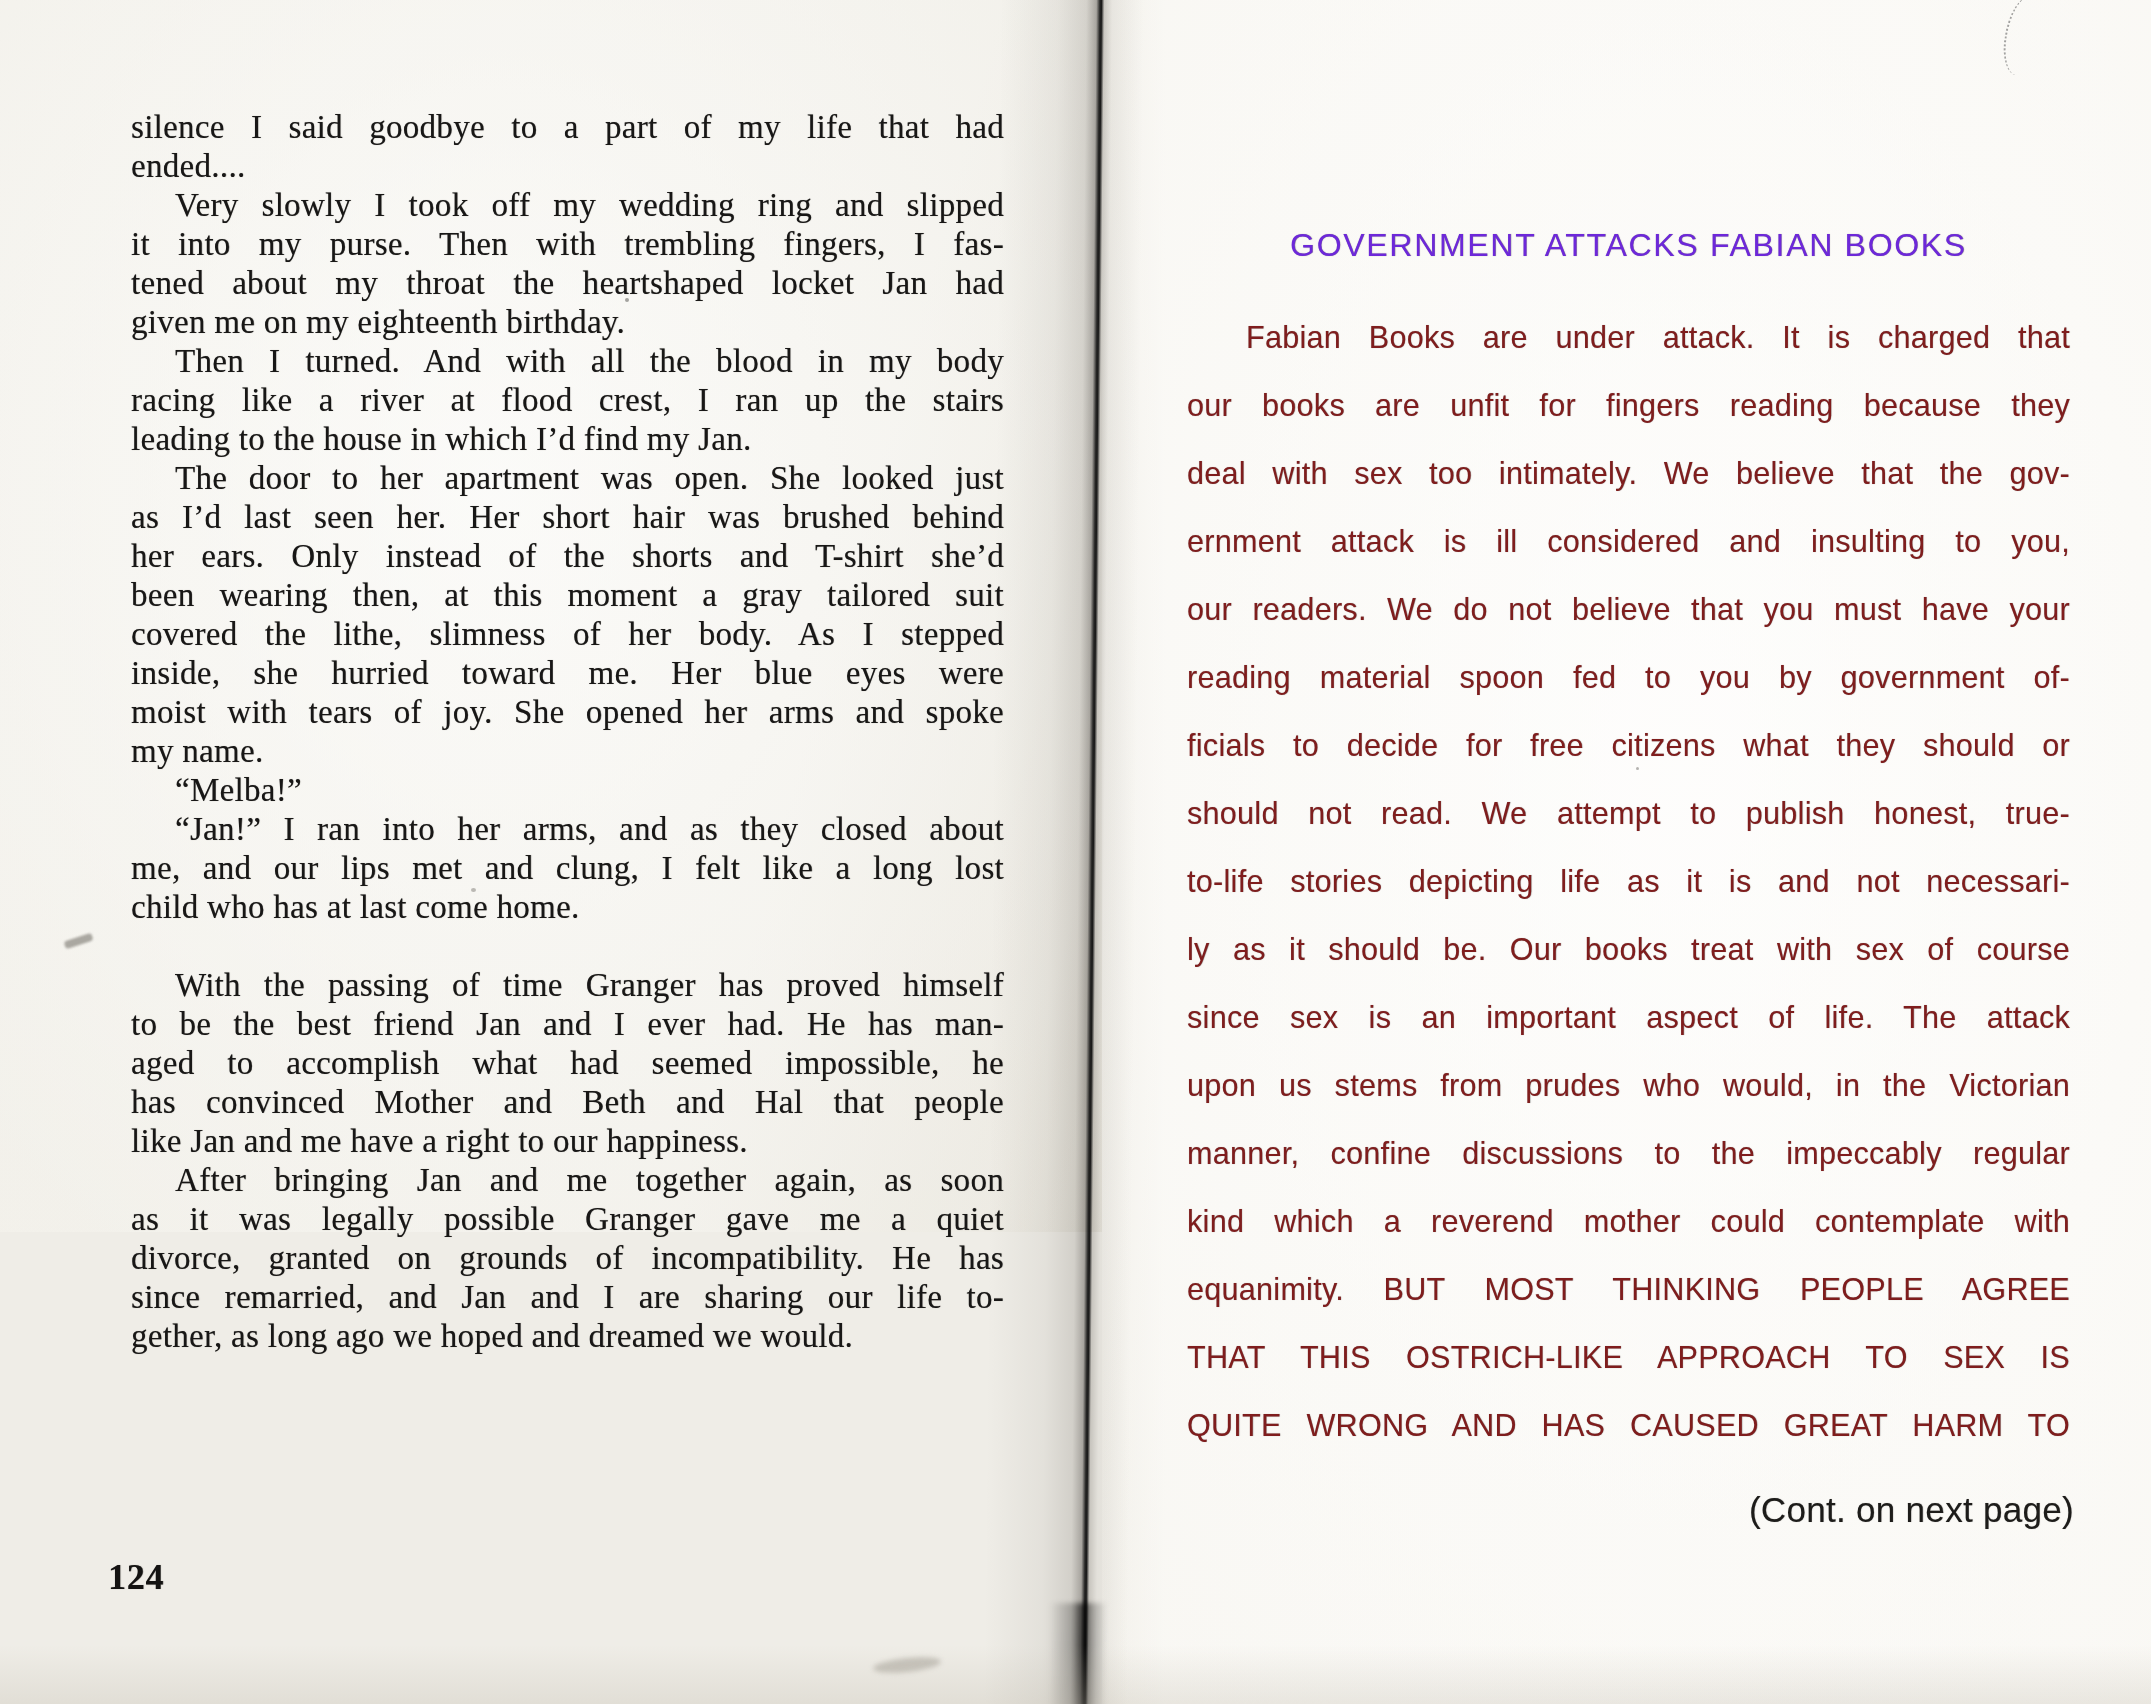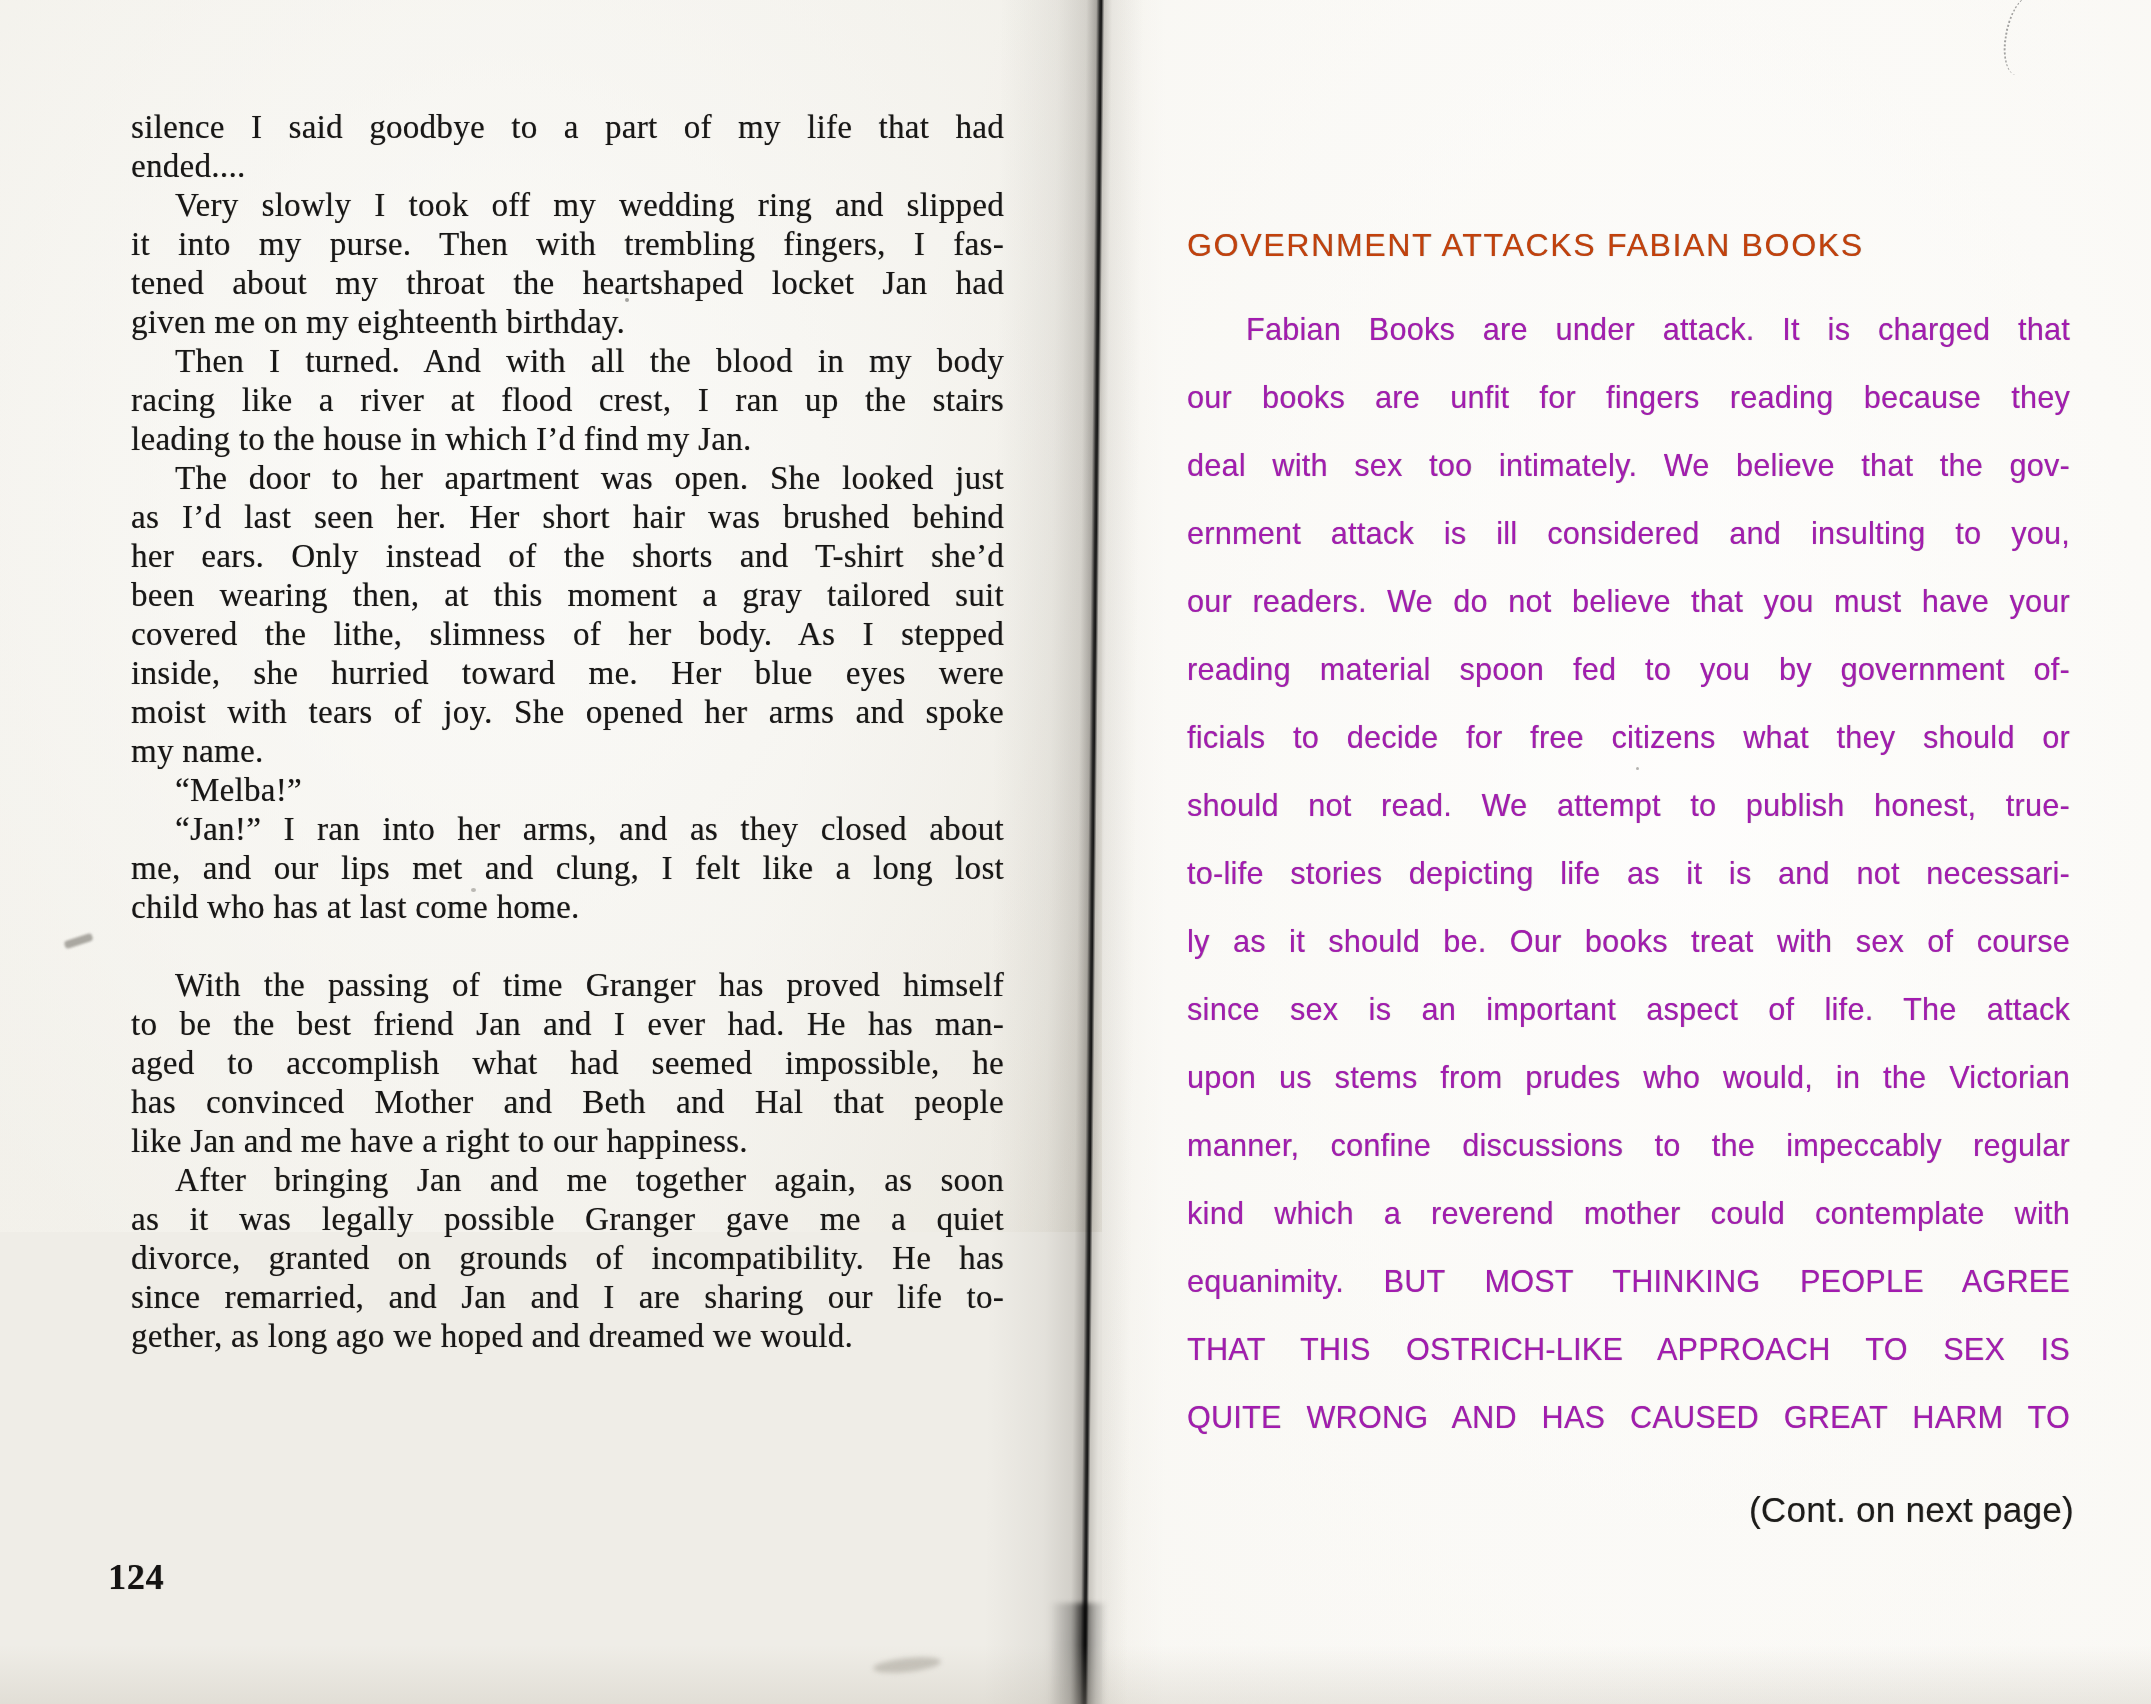--- a/index.html
+++ b/index.html
@@ -63,27 +63,28 @@
   .page-number{
     position:absolute;left:108px;top:1556px;
     font-size:36px;color:#141312;letter-spacing:0.8px;
     text-shadow:0.4px 0.4px 0.7px rgba(35,32,30,0.6);
     font-weight:bold;
   }
   
   .right-title{
     position:absolute;left:1187px;top:227px;width:883px;
     font-family:"Liberation Sans", sans-serif;
-    font-size:32px;letter-spacing:1.7px;color:#c2410c;
+    font-size:32px;letter-spacing:1.7px;color:#6d28d9;
+    text-align:center;
     text-shadow:0.3px 0.3px 0.8px rgba(40,38,35,0.5);
   }
   .right-text{
-    position:absolute;left:1187px;top:295px;width:883px;
+    position:absolute;left:1187px;top:303px;width:883px;
     font-family:"Liberation Sans", sans-serif;
-    font-size:30.5px;color:#a21caf;letter-spacing:0.3px;
+    font-size:30.5px;color:#7f1d1d;letter-spacing:0.3px;
     text-shadow:0.3px 0.4px 0.8px rgba(35,33,30,0.45);
   }
   .right-text .line{height:68px;line-height:68px;text-align:justify;text-align-last:left;}
   .right-text .line.just{text-align-last:justify;}
   .right-text .line.indent{text-indent:59px;}
   .cont-note{
     position:absolute;left:1187px;top:1476px;width:887px;
     font-family:"Liberation Sans", sans-serif;
     font-size:35px;color:#1d1c1a;letter-spacing:0.3px;
     line-height:68px;text-align:right;

